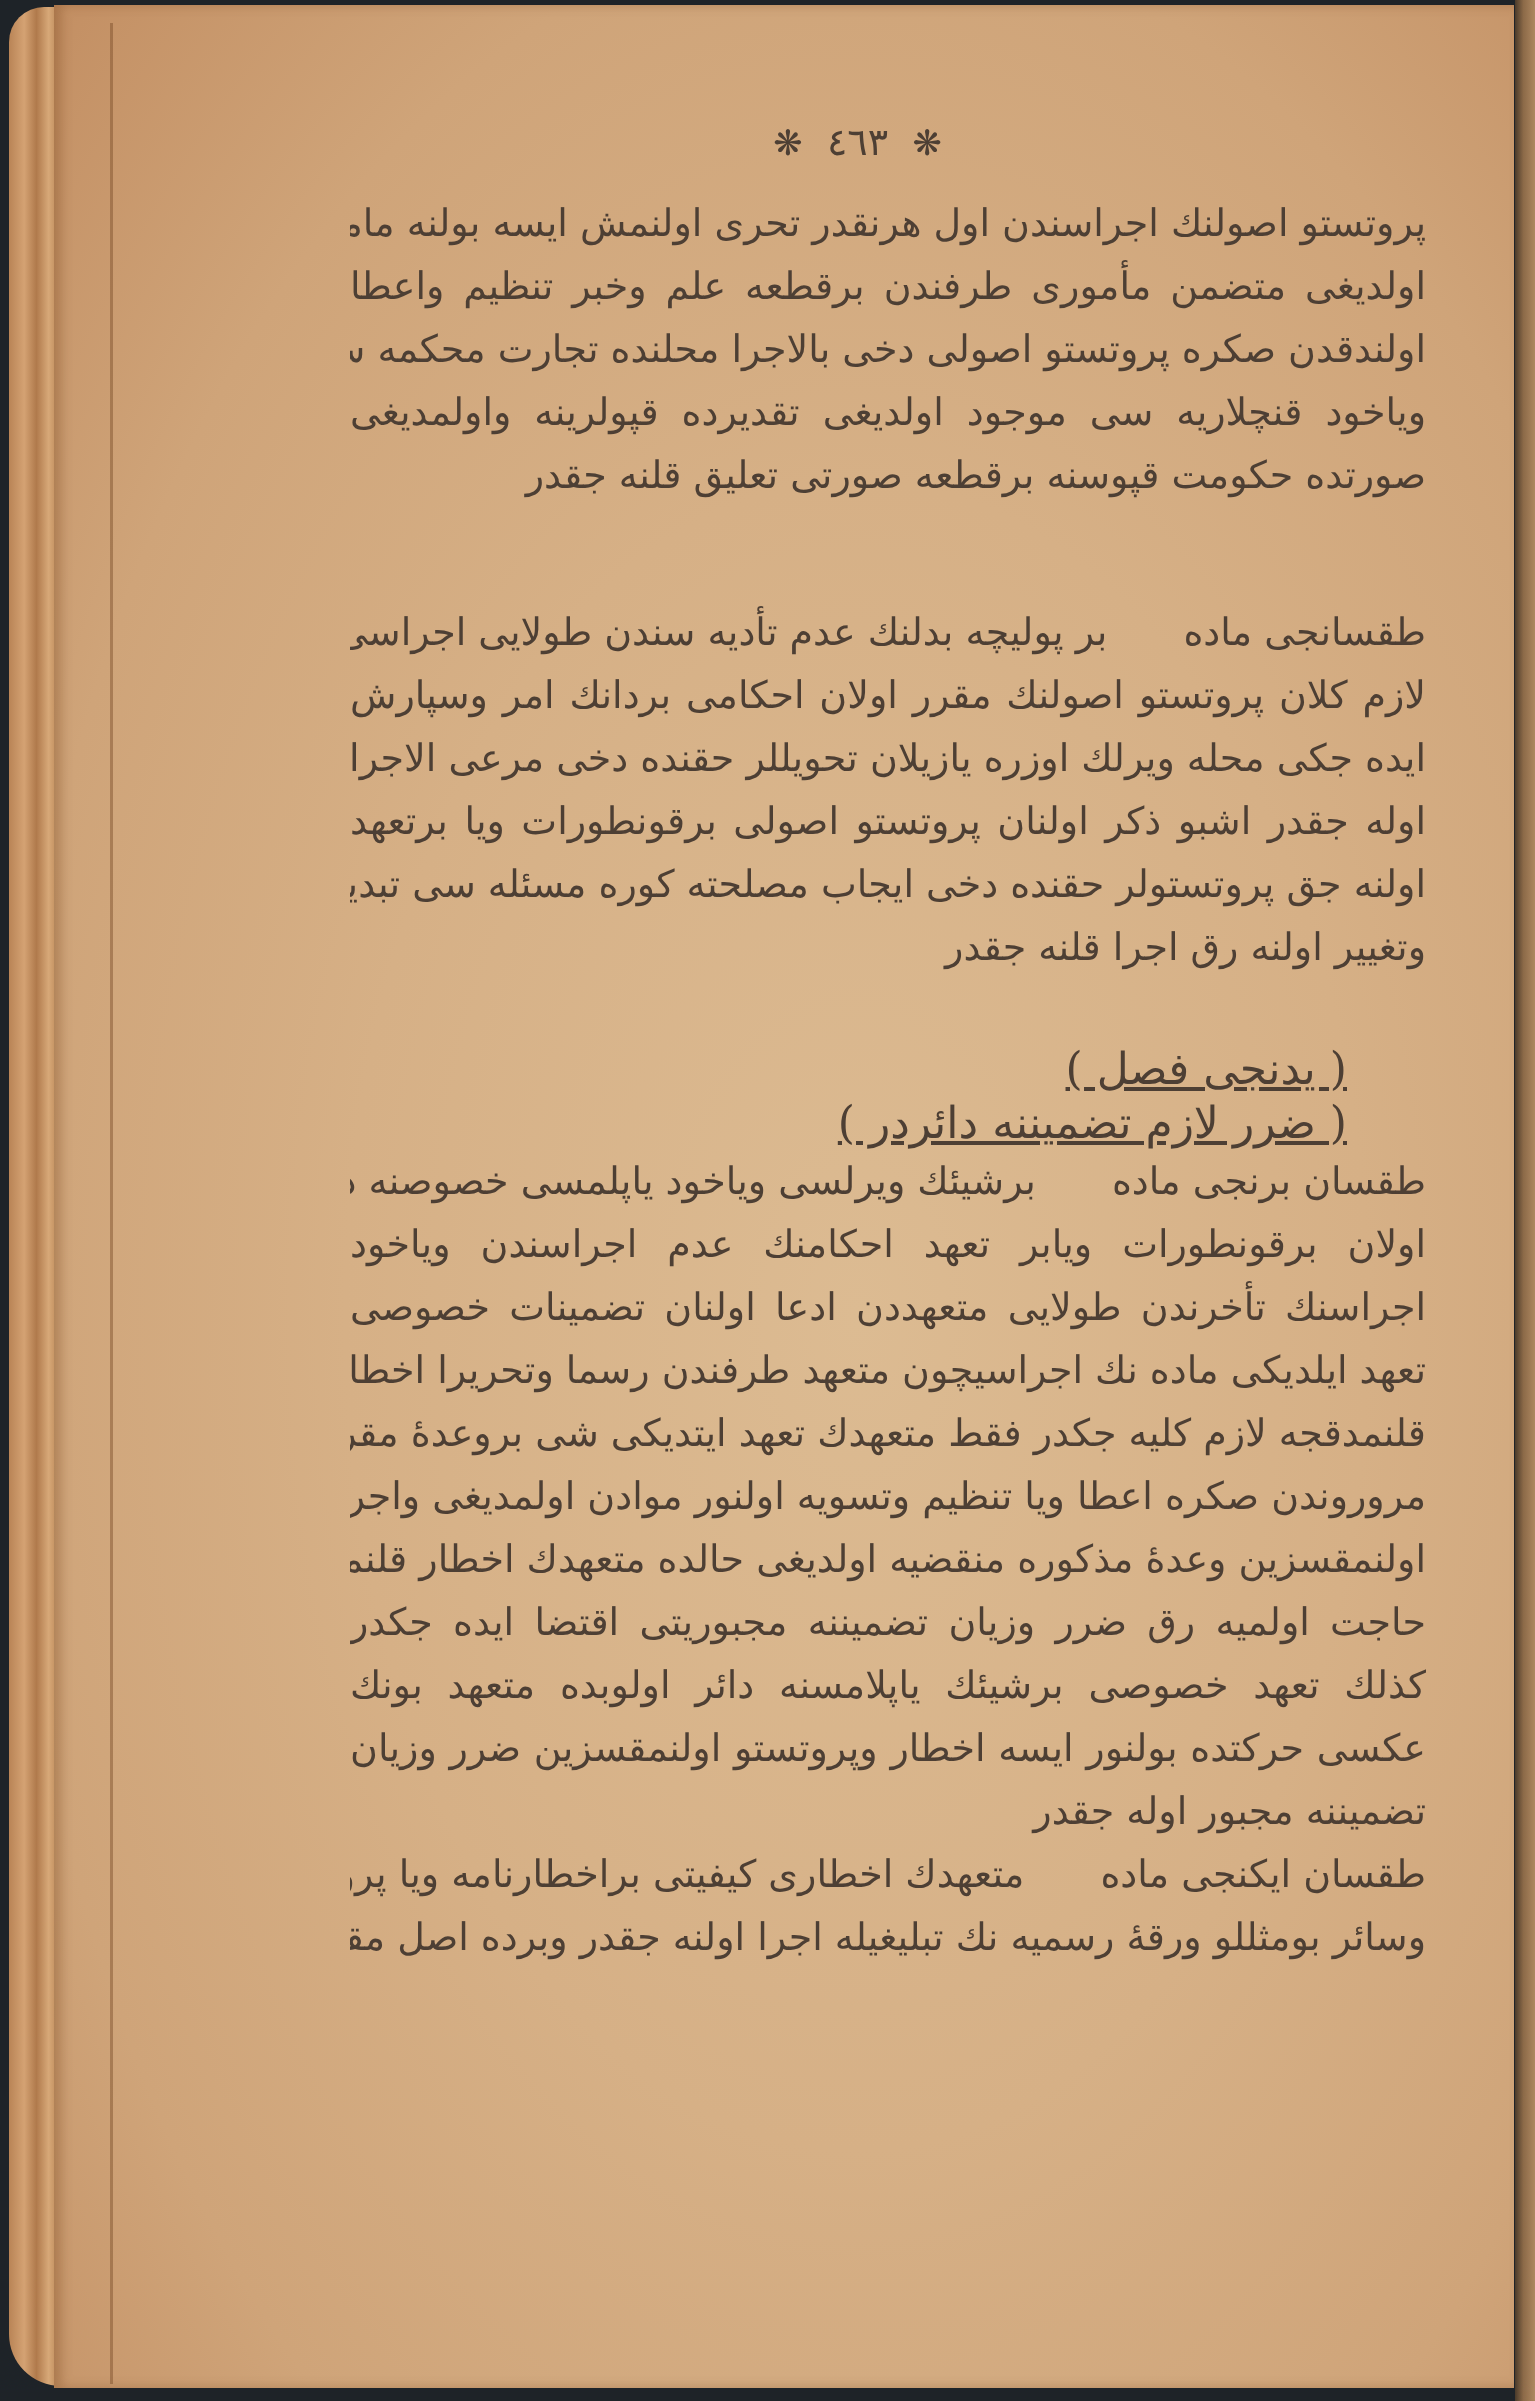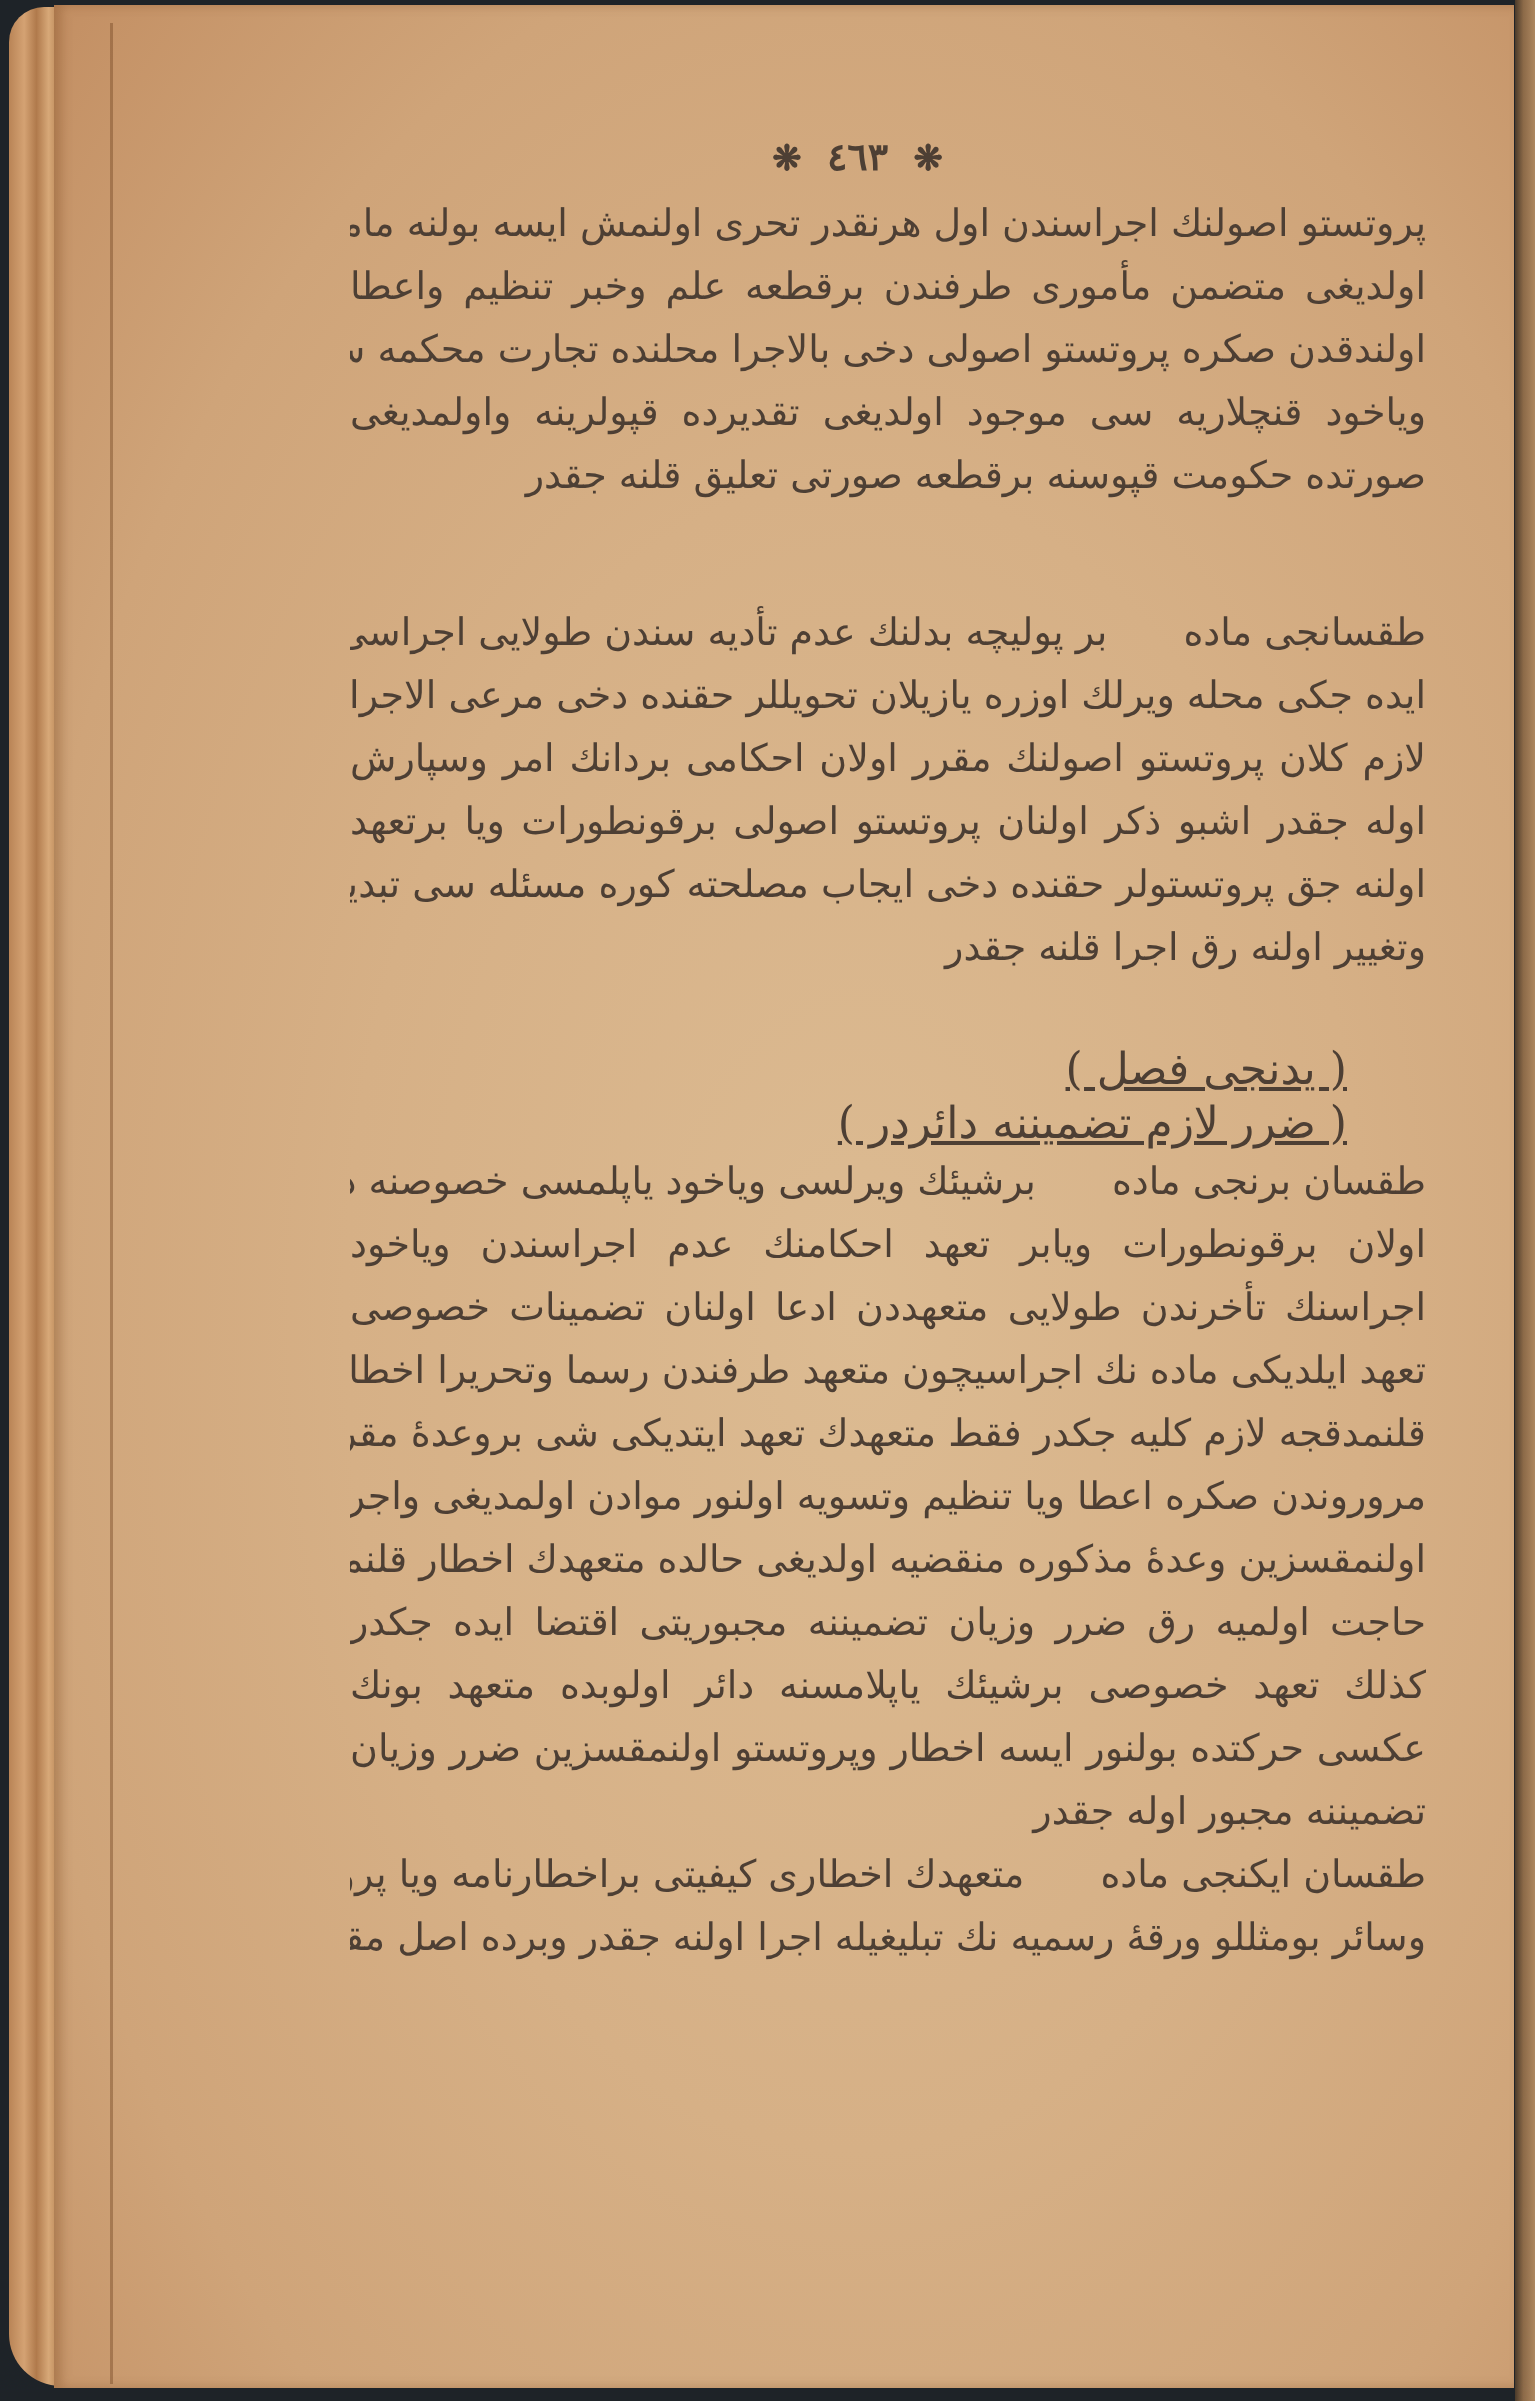--- a/index.html
+++ b/index.html
@@ -26,22 +26,22 @@
   .gutter-line {
     position: absolute; left: 56px; top: 17.5px; width: 2.6px; height: 2361px;
     background: rgba(120,75,40,0.45);
   }
   .content {
     position: absolute; left: 350px; top: 122px; width: 1076px;
     direction: rtl; color: #4d3f34;
     font-family: "DejaVu Serif", serif;
   }
   .page-header {
-    text-align: center; font-size: 38px; height: 70px; line-height: 70px;
-    direction: rtl; padding-right: 61px; font-weight: bold;
+    text-align: center; font-size: 38px; height: 70px; line-height: 40px;
+    direction: rtl; padding-right: 61px;
   }
   .ornament { font-size: 35px; display: inline-block; margin: 0 12.2px; }
   .line {
     font-size: 38px; line-height: 63px; height: 63px; white-space: nowrap;
     text-align: justify; text-align-last: justify; overflow: hidden;
   }
   .line.last { text-align-last: right; }
   .para-gap { height: 94px; }
   .heading {
     text-align: right; font-size: 44px; line-height: 54px; height: 54px;
@@ -75,22 +75,22 @@
   </div>
 
   <div class="para-gap"></div>
 
   <div>
     <div class="line">
       <span>طقسانجی ماده</span>
       <span style="display:inline-block;width:52px"></span>
       <span>بر پولیچه بدلنك عدم تأدیه سندن طولایی اجراسی</span>
     </div>
+    <div class="line">لازم كلان پروتستو اصولنك مقرر اولان احكامی بردانك امر وسپارش</div>
     <div class="line">ایده جكی محله ویرلك اوزره یازیلان تحویللر حقنده دخی مرعی الاجرا</div>
-    <div class="line">لازم كلان پروتستو اصولنك مقرر اولان احكامی بردانك امر وسپارش</div>
     <div class="line">اوله جقدر اشبو ذكر اولنان پروتستو اصولی برقونطورات ويا برتعهد</div>
     <div class="line">اولنه جق پروتستولر حقنده دخی ایجاب مصلحته كوره مسئله سی تبدیل</div>
     <div class="line last">وتغییر اولنه رق اجرا قلنه جقدر</div>
   </div>
 
   <div style="height:63px"></div>
 
   <div>
     <div class="heading">( یدنجی فصل )</div>
     <div class="heading">( ضرر لازم تضمیننه دائردر )</div>

